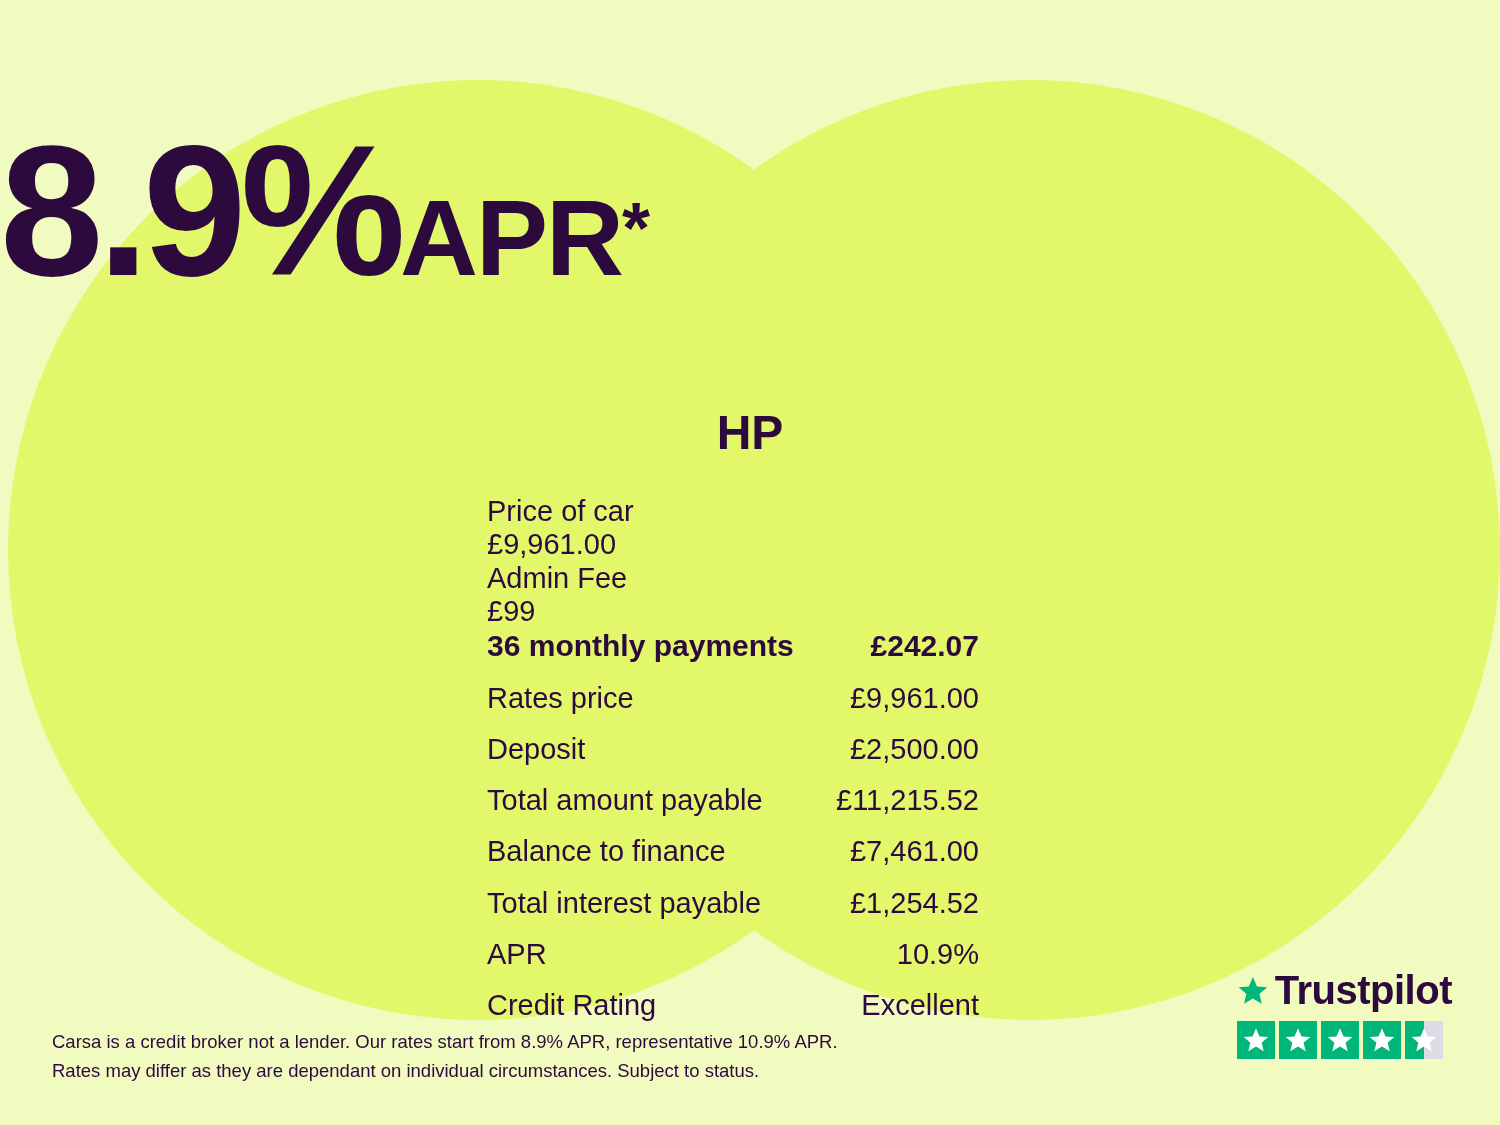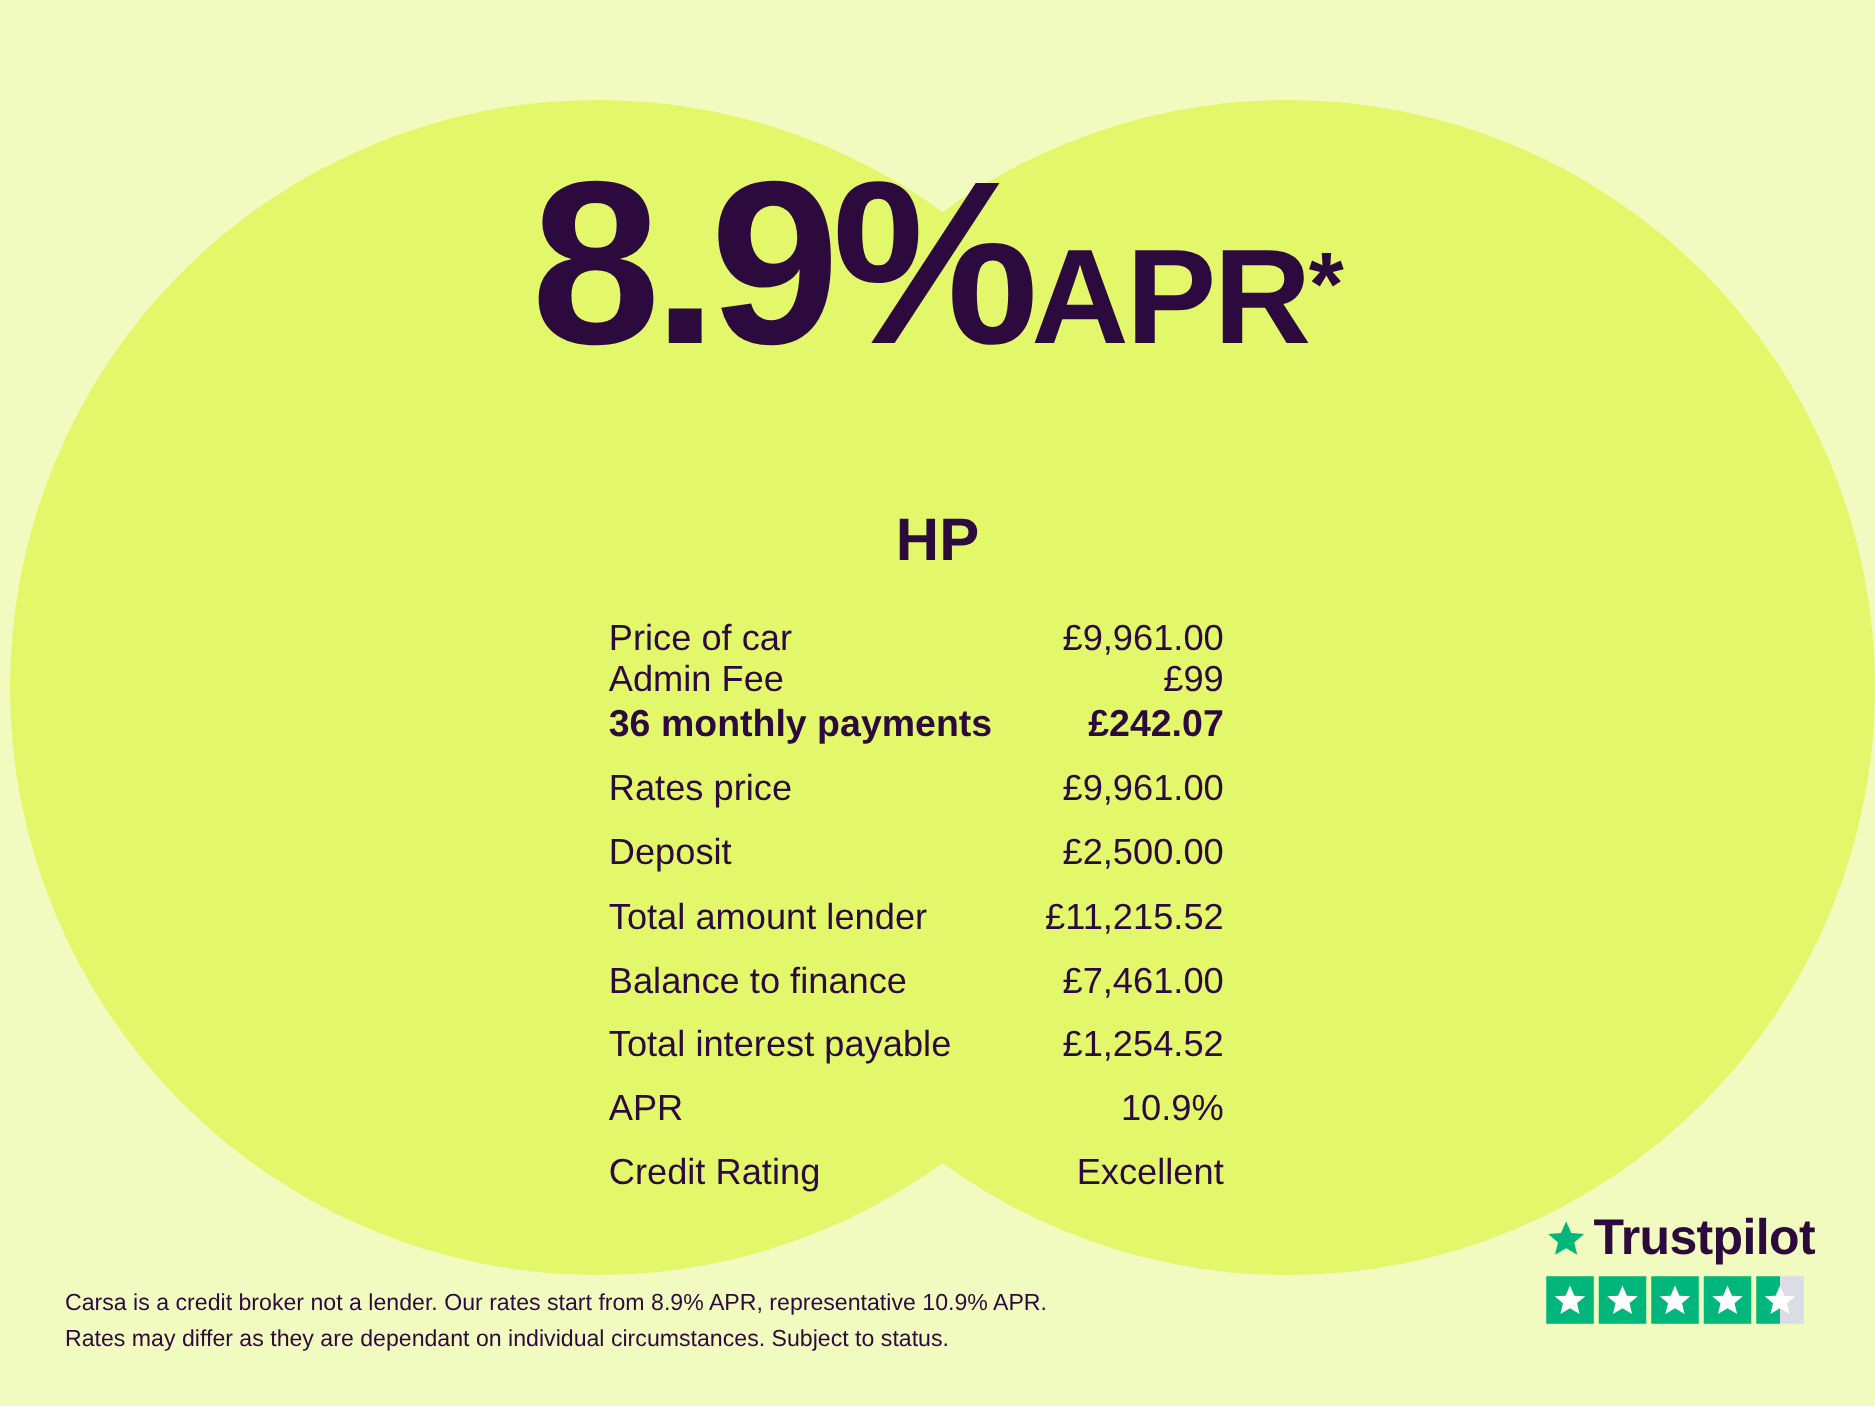--- a/index.html
+++ b/index.html
@@ -55,21 +55,20 @@
     font-size: 60px;
     font-weight: bold;
     letter-spacing: -1px;
   }
 
   .apr-line {
     position: absolute;
     top: 118px;
     left: 0;
     width: 1500px;
-    text-align: center;
     color: #2d0a3e;
     white-space: nowrap;
   }
   .apr-big {
     font-size: 186px;
     font-weight: bold;
     letter-spacing: -6px;
     line-height: 1;
     vertical-align: baseline;
   }
@@ -109,21 +108,21 @@
     display: flex;
     justify-content: space-between;
     align-items: baseline;
     color: #2d0a3e;
     font-size: 29px;
     line-height: 1.18;
   }
   .row .label { text-align: left; }
   .row .value { text-align: right; }
 
-  .row.tight { line-height: 1.15; }
+  .row.tight { line-height: 1.15; flex-direction: column; }
   .row.bold {
     font-weight: bold;
     font-size: 30px;
     margin-bottom: 14px;
   }
   .row.spaced { margin-top: 17px; }
 
   .disclaimer {
     position: absolute;
     left: 52px;
@@ -205,21 +204,21 @@
         <span class="label">Rates price</span>
         <span class="value">£9,961.00</span>
       </div>
 
       <div class="row spaced">
         <span class="label">Deposit</span>
         <span class="value">£2,500.00</span>
       </div>
 
       <div class="row spaced">
-        <span class="label">Total amount lender</span>
+        <span class="label">Total amount payable</span>
         <span class="value">£11,215.52</span>
       </div>
 
       <div class="row spaced">
         <span class="label">Balance to finance</span>
         <span class="value">£7,461.00</span>
       </div>
 
       <div class="row spaced">
         <span class="label">Total interest payable</span>

